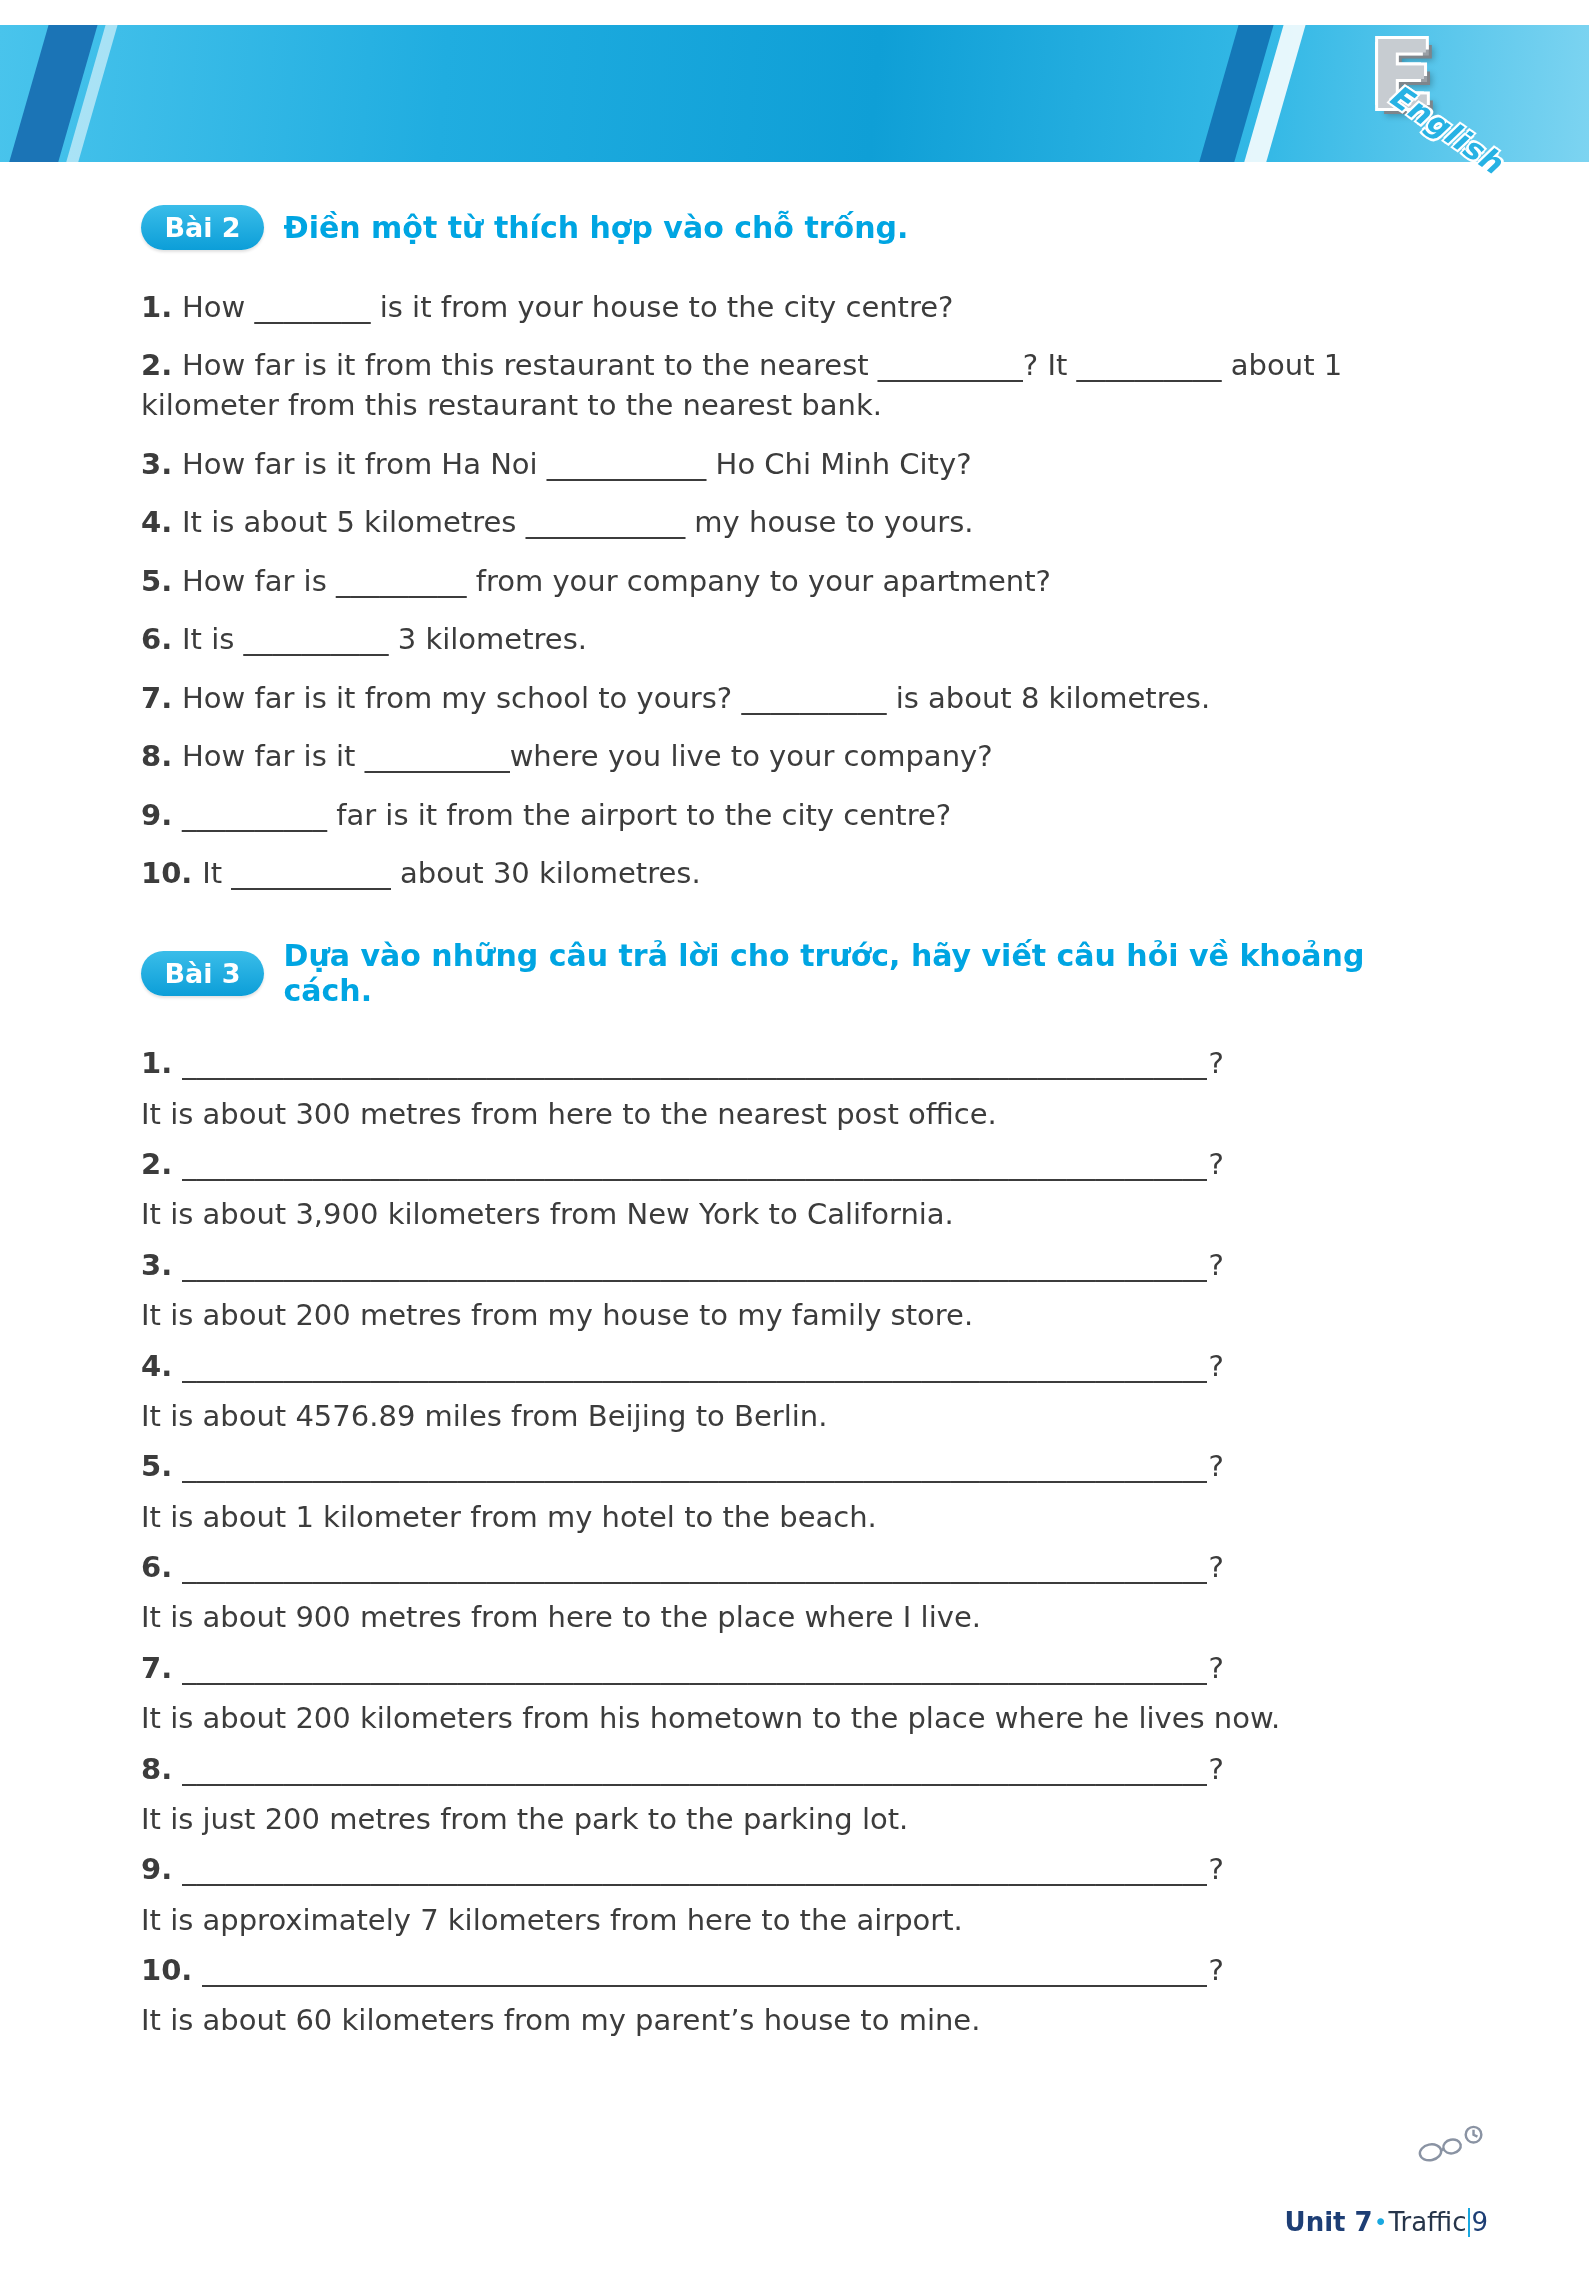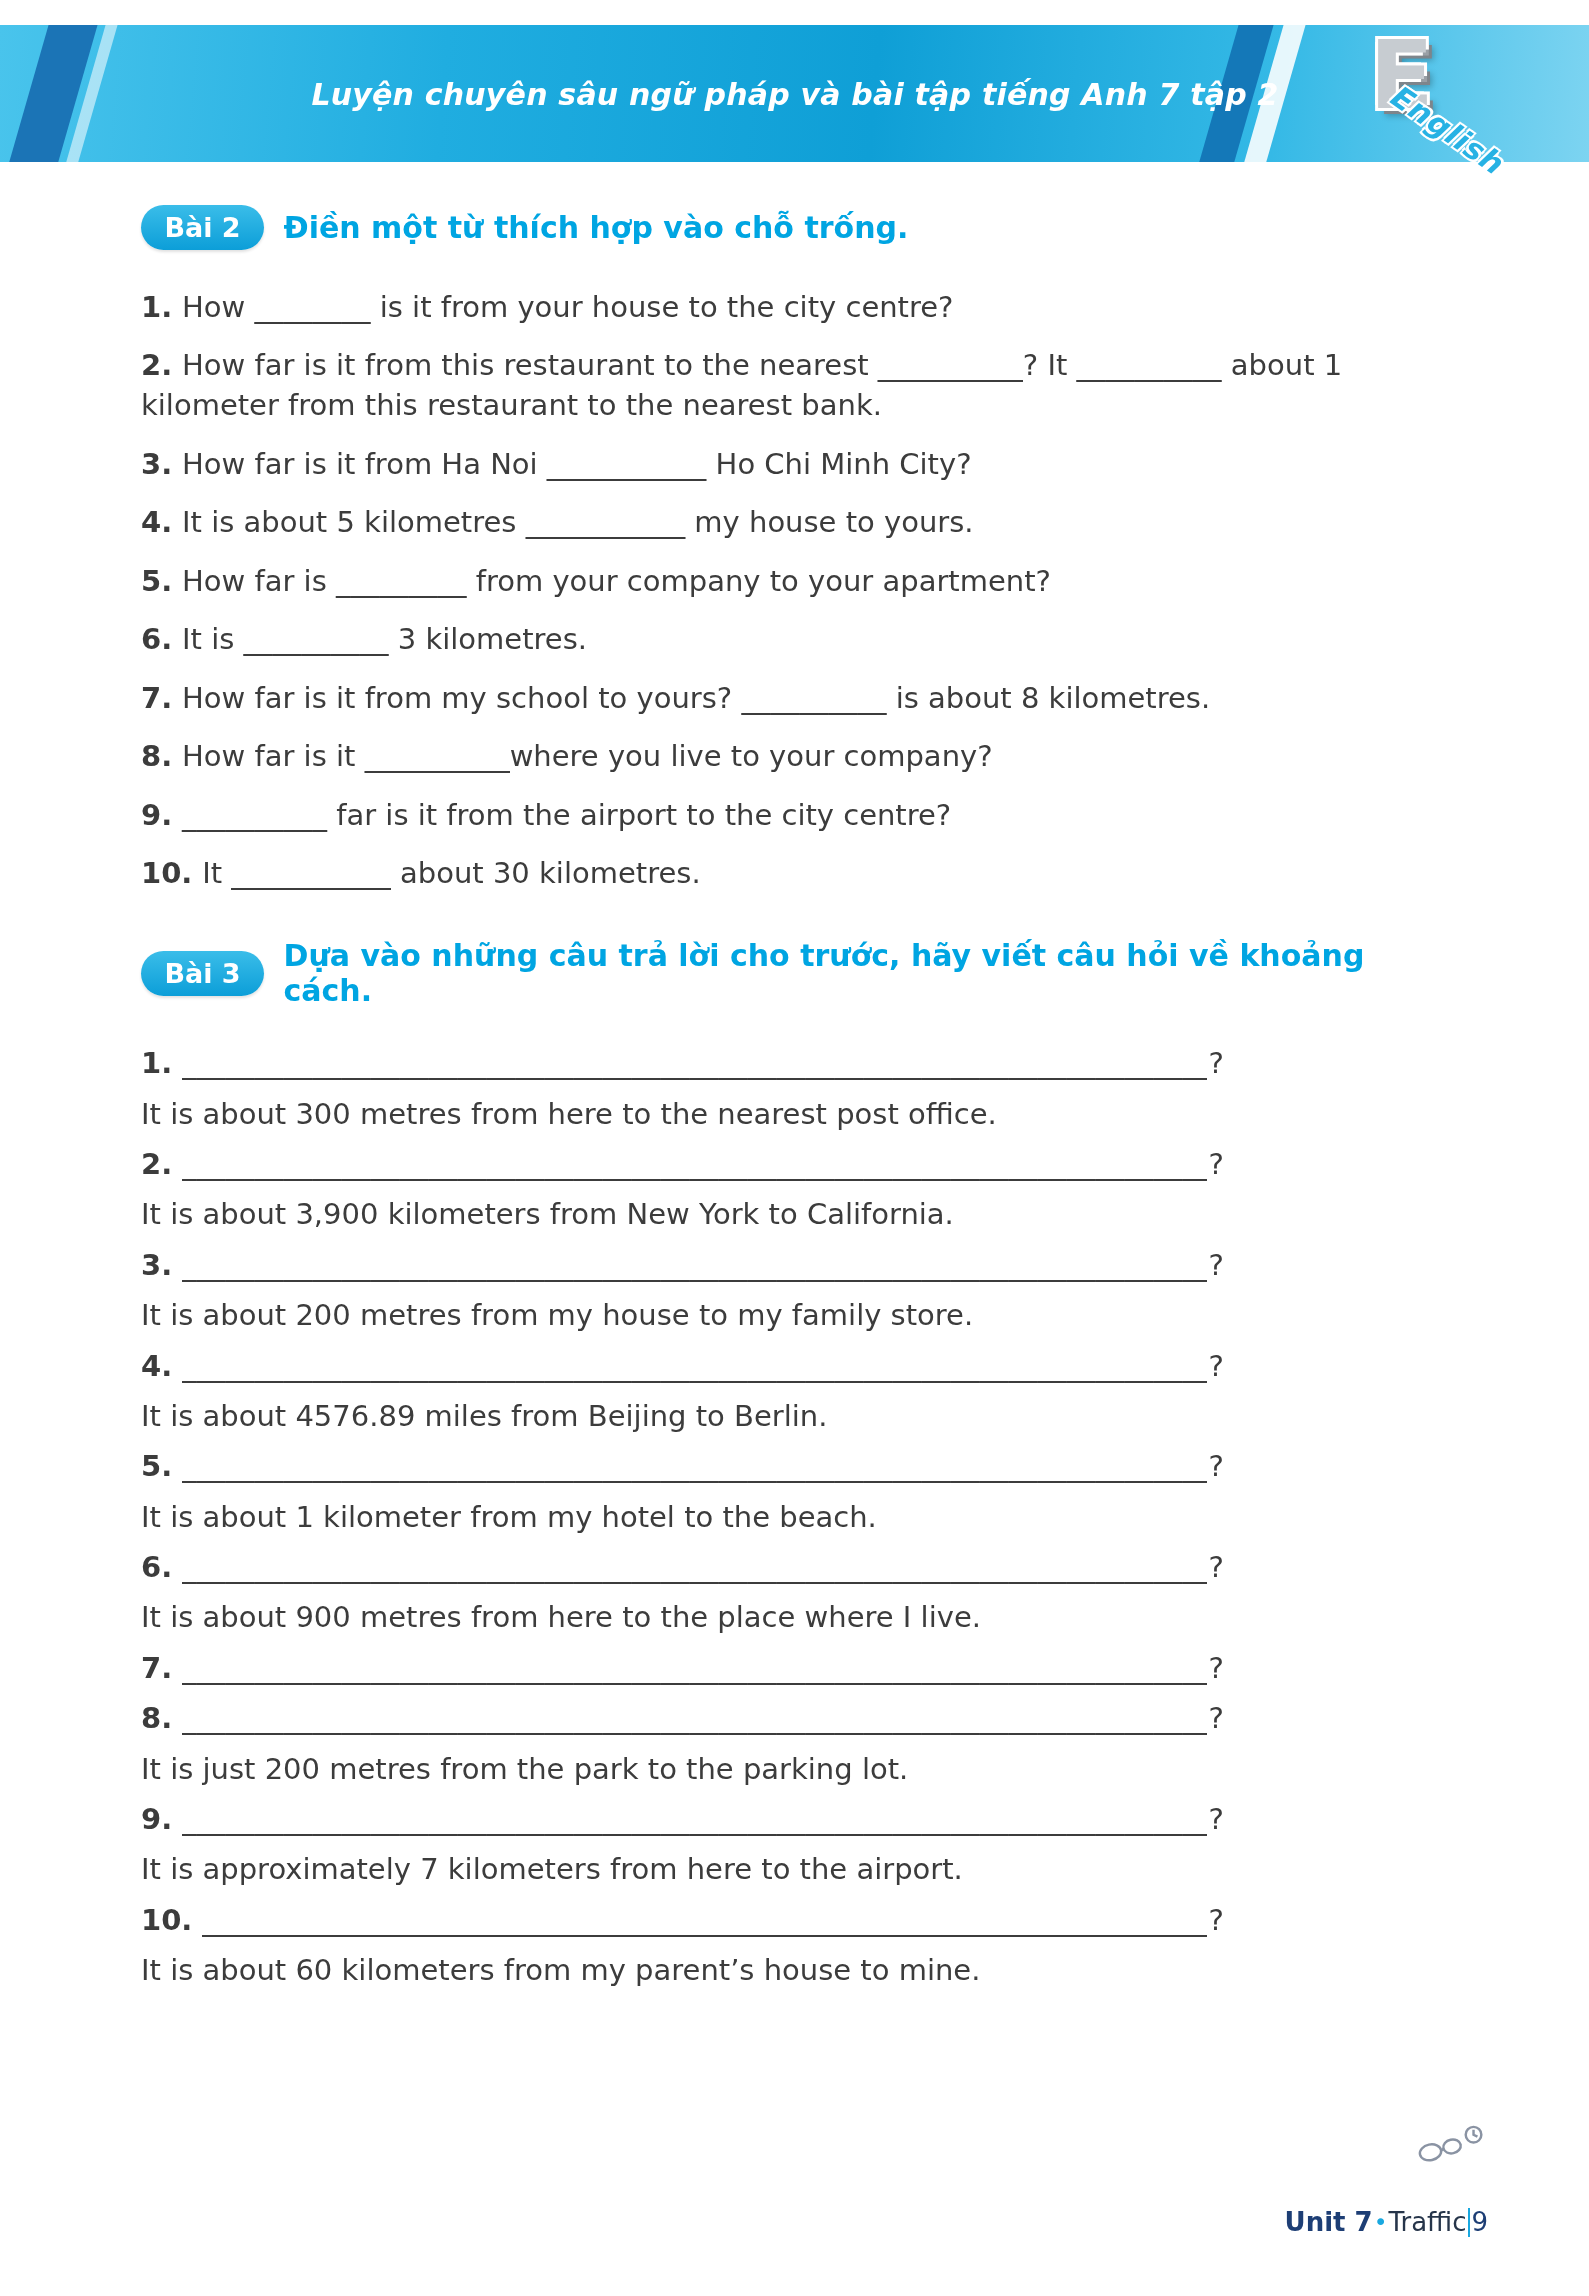--- a/index.html
+++ b/index.html
@@ -99,21 +99,20 @@
   .footer .pagenum { color:#1d3e75; }
 </style>
 </head>
 <body>
 
 <div class="band">
   <div class="band-accent-left"></div>
   <div class="band-accent-left2"></div>
   <div class="band-slash-dark"></div>
   <div class="band-slash-white"></div>
-  <div class="band-title">Luyện chuyên sâu ngữ pháp và bài tập tiếng Anh 7 tập 2</div>
 </div>
 
 <div class="logo">
   <div class="logo-e">E</div>
   <div class="logo-word">English</div>
 </div>
 
 <div class="content">
 
   <div class="section">
@@ -187,20 +186,21 @@
           <span class="qmark">?</span>
         </div>
       <p class="answer">It is about 900 metres from here to the place where I live.</p>
     </div>
     <div>
       <div class="q-line">
           <span class="num">7.</span>
           <span class="blank">________________________________________________________________________________________________</span>
           <span class="qmark">?</span>
         </div>
+      <p class="answer">It is about 200 kilometers from his hometown to the place where he lives now.</p>
     </div>
     <div>
       <div class="q-line">
           <span class="num">8.</span>
           <span class="blank">________________________________________________________________________________________________</span>
           <span class="qmark">?</span>
         </div>
       <p class="answer">It is just 200 metres from the park to the parking lot.</p>
     </div>
     <div>

